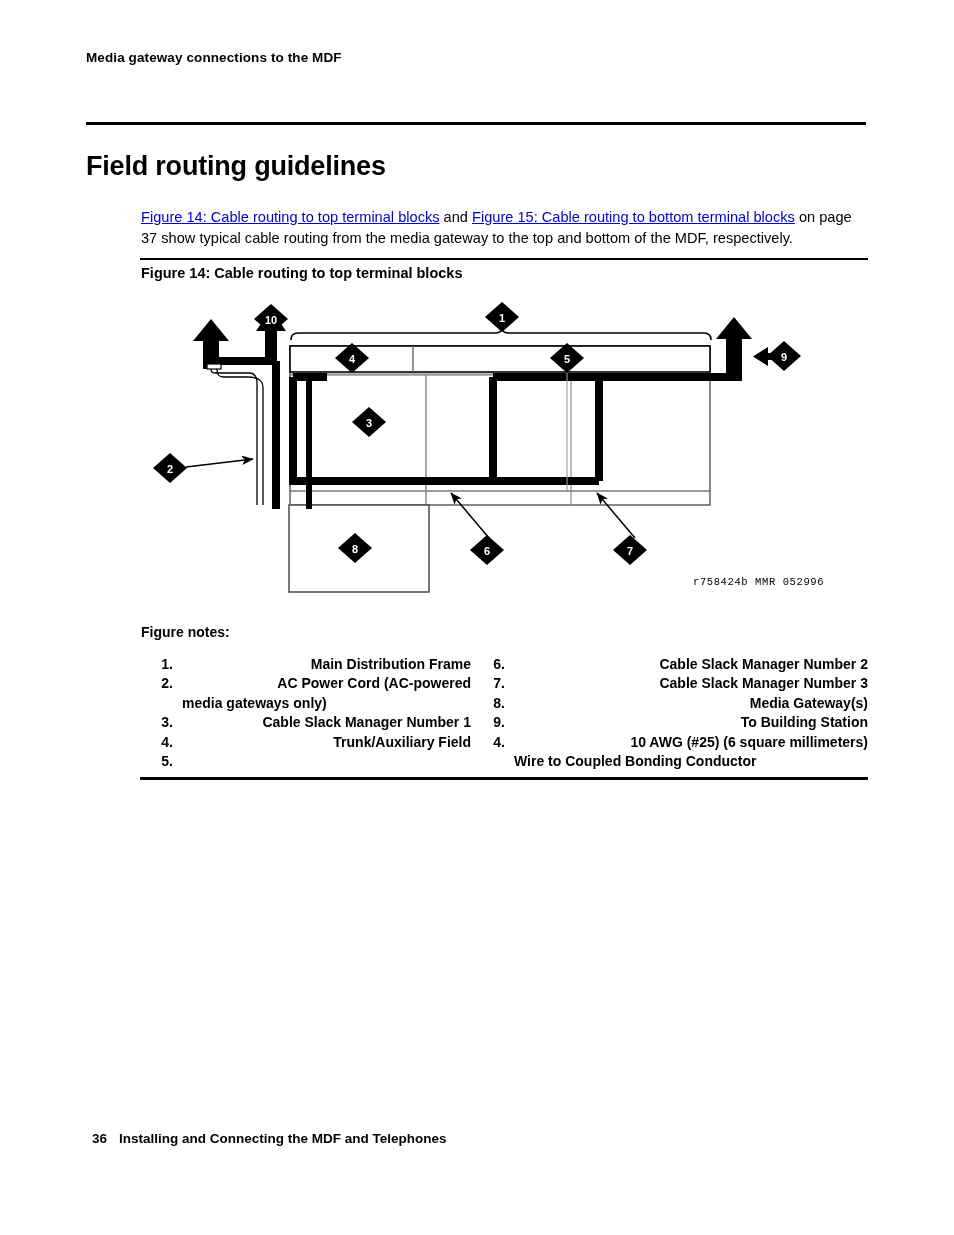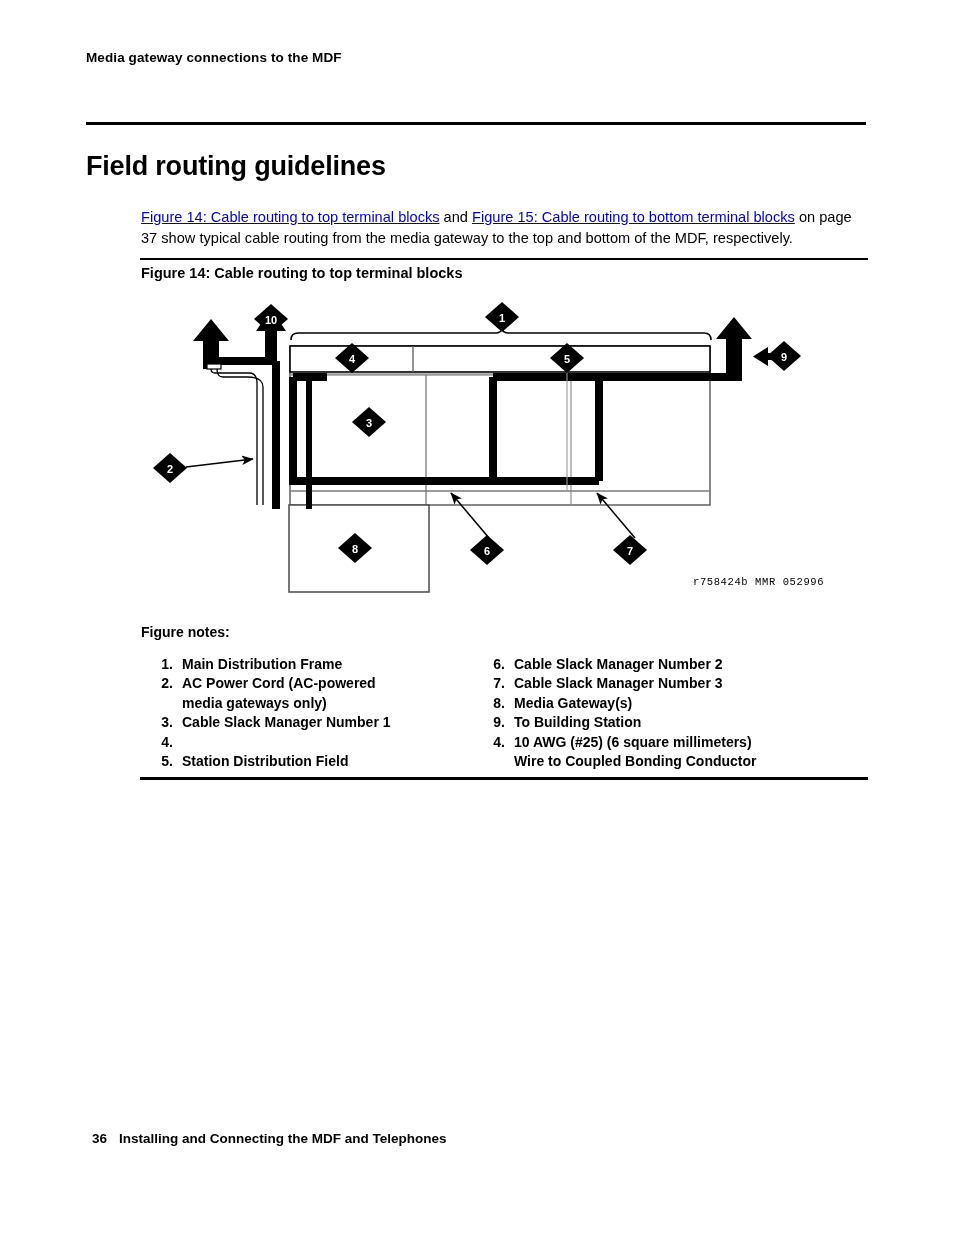--- a/index.html
+++ b/index.html
@@ -127,20 +127,21 @@
   .note-num {
     width: 32px;
     text-align: right;
     flex: 0 0 32px;
     padding-right: 9px;
     box-sizing: content-box;
   }
   .notes-col.right .note-num { width: 34px; flex: 0 0 34px; }
   .note-text {
     flex: 1 1 auto;
+    text-align: right;
   }
   .note-cont {
     font-size: 14px;
     font-weight: bold;
     line-height: 19.4px;
     padding-left: 41px;
   }
   .notes-col.right .note-cont { padding-left: 43px; }
 
   
@@ -323,24 +324,24 @@
       <span class="note-num">2.</span>
       <span class="note-text">AC Power Cord (AC-powered</span>
     </div>
     <div class="note-cont">media gateways only)</div>
     <div class="note-item">
       <span class="note-num">3.</span>
       <span class="note-text">Cable Slack Manager Number 1</span>
     </div>
     <div class="note-item">
       <span class="note-num">4.</span>
+      <span class="note-text">Trunk/Auxiliary Field</span>
     </div>
     <div class="note-item">
       <span class="note-num">5.</span>
-      <span class="note-text">Station Distribution Field</span>
     </div>
   </div>
 
   <div class="notes-col right">
     <div class="note-item">
       <span class="note-num">6.</span>
       <span class="note-text">Cable Slack Manager Number 2</span>
     </div>
     <div class="note-item">
       <span class="note-num">7.</span>

